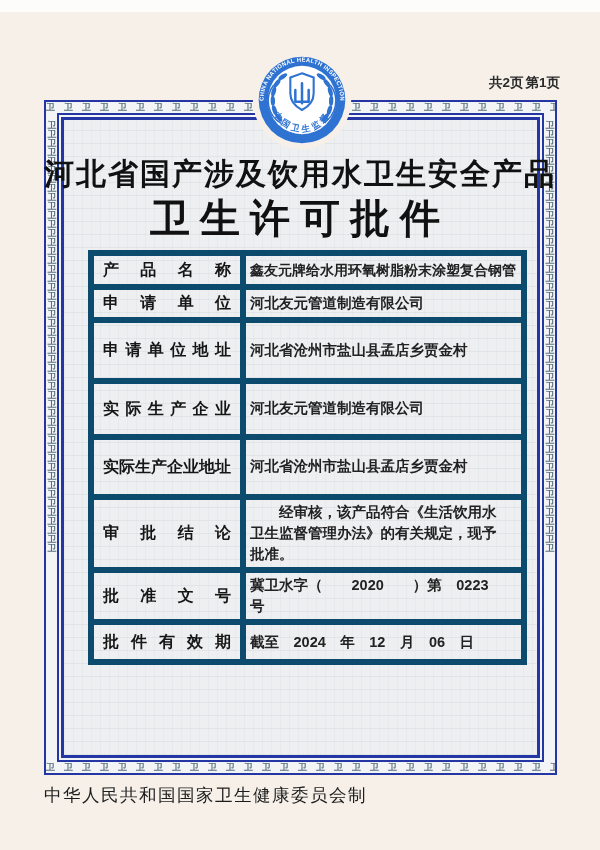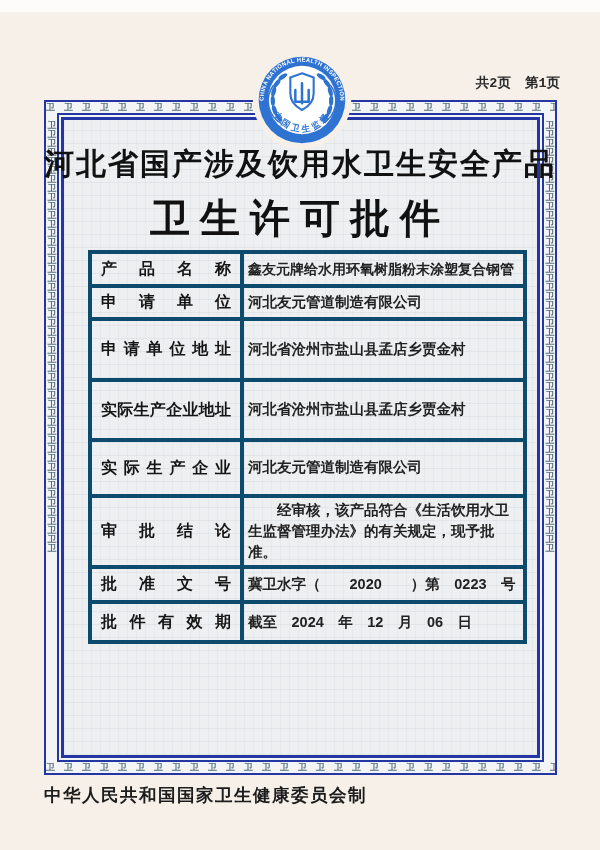--- a/index.html
+++ b/index.html
@@ -10,23 +10,23 @@
     background:#f6f0e9;
     font-family:"Liberation Serif","DejaVu Serif",serif;
     color:#1b1b1b;
     overflow:hidden;
   }
   .top-strip { position:absolute; left:0; top:0; width:600px; height:12px; background:#fdfcfa; }
 
   
   .pagination {
     position:absolute; right:40px; top:74px;
-    display:flex; gap:14px;
+    display:flex; gap:2px;
     font-size:13.5px; font-weight:bold; color:#2a2a2a;
-    font-family:Liberation Mono, monospace;
+    font-family:Liberation Sans, sans-serif;
   }
 
   
   .frame {
     position:absolute; left:44px; top:100px; width:513px; height:675px;
     border:2px solid #2336a4;
     background:#f3f4f6;
   }
   .band {
     position:absolute; color:#3d5a68; overflow:hidden;
@@ -53,56 +53,56 @@
     background-image:
       repeating-linear-gradient(0deg, rgba(125,145,165,0.10) 0 1px, transparent 1px 13px),
       repeating-linear-gradient(90deg, rgba(125,145,165,0.05) 0 1px, transparent 1px 9px);
   }
 
   
   .emblem { position:absolute; left:252px; top:50px; width:100px; height:100px; }
 
   
   .title1 {
-    position:absolute; left:0; top:144px; width:600px;
+    position:absolute; left:0; top:154px; width:600px;
     text-align:center; font-size:30px; font-weight:bold; letter-spacing:2px; color:#111;
   }
   .title2 {
     position:absolute; left:0; top:191px; width:600px;
     text-align:center; font-size:40px; font-weight:bold; letter-spacing:10px; color:#111;
   }
 
   
   table.fields {
     position:absolute; left:88px; top:250px; width:439px;
     border-collapse:collapse; table-layout:fixed;
     font-family:"Liberation Sans","DejaVu Sans",sans-serif;
   }
   table.fields td {
-    border:4px solid #0c4a6e; vertical-align:middle;
+    border:6px solid #0c4a6e; vertical-align:middle;
     background:transparent;
   }
   td.lbl {
     width:152px; padding:0 9px;
     font-size:16px; font-weight:bold; color:#161616;
     text-align:justify; text-align-last:justify;
   }
   td.val {
     padding:2px 4px;
     font-size:14.5px; font-weight:bold; color:#222;
     line-height:1.45;
   }
   td.val.small { font-size:14px; }
   td.val.conclusion { text-indent:2em; font-size:14.5px; padding-right:14px; }
   td.val.center { text-align:center; }
 
   
   .issuer {
     position:absolute; left:44px; top:783px;
-    font-size:17.5px; font-weight:bold; letter-spacing:1.5px; color:#1c1c1c;
+    font-size:17.5px; font-weight:normal; letter-spacing:1.5px; color:#1c1c1c;
   }
 </style>
 </head>
 <body>
 
 <div class="top-strip"></div>
 
 <div class="pagination">
   <span>共2页</span>
   <span>第1页</span>
@@ -154,27 +154,27 @@
     <td class="val small">鑫友元牌给水用环氧树脂粉末涂塑复合钢管</td>
   </tr>
   <tr style="height:33px">
     <td class="lbl">申请单位</td>
     <td class="val">河北友元管道制造有限公司</td>
   </tr>
   <tr style="height:61px">
     <td class="lbl">申请单位地址</td>
     <td class="val">河北省沧州市盐山县孟店乡贾金村</td>
   </tr>
+  <tr style="height:56px">
+    <td class="lbl">实际生产企业</td>
+    <td class="val">河北友元管道制造有限公司</td>
+  </tr>
   <tr style="height:60px">
     <td class="lbl">实际生产企业地址</td>
     <td class="val">河北省沧州市盐山县孟店乡贾金村</td>
-  </tr>
-  <tr style="height:56px">
-    <td class="lbl">实际生产企业</td>
-    <td class="val">河北友元管道制造有限公司</td>
   </tr>
   <tr style="height:48px">
     <td class="lbl">审批结论</td>
     <td class="val conclusion">经审核，该产品符合《生活饮用水卫生监督管理办法》的有关规定，现予批准。</td>
   </tr>
   <tr style="height:35px">
     <td class="lbl">批准文号</td>
     <td class="val">冀卫水字（　　2020　　）第　0223　号</td>
   </tr>
   <tr style="height:40px">

